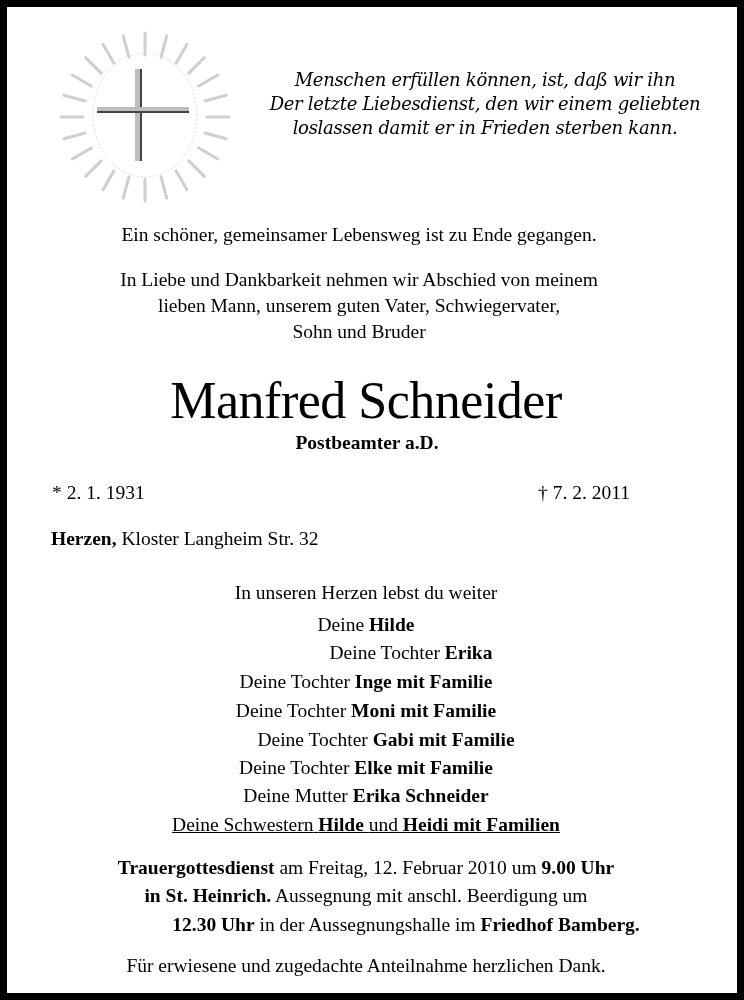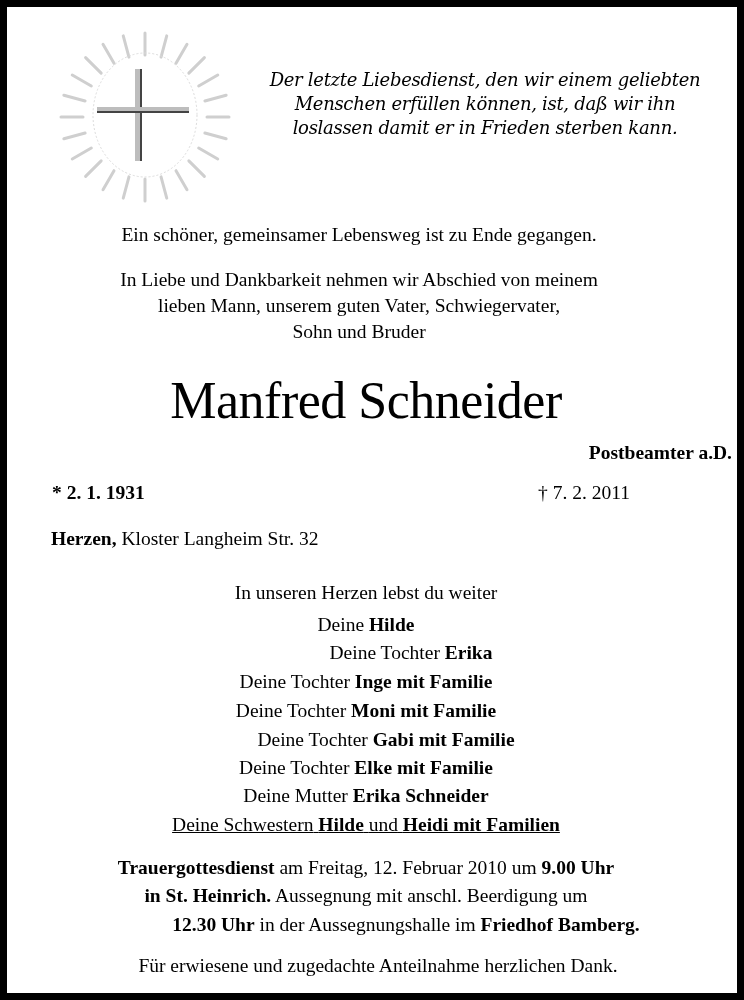--- a/index.html
+++ b/index.html
@@ -63,35 +63,35 @@
       </g>
     </g>
     <ellipse cx="98" cy="88" rx="52" ry="62" fill="none" stroke="#dcdcdc" stroke-width="1" stroke-dasharray="2,2"></ellipse>
     <rect x="88" y="42" width="6" height="92" fill="#bdbdbd"></rect>
     <rect x="93" y="42" width="2" height="92" fill="#444"></rect>
     <rect x="50" y="80" width="92" height="5" fill="#bdbdbd"></rect>
     <rect x="50" y="84" width="92" height="2" fill="#444"></rect>
   </svg>
 
   <div class="quote" style="top:61px;">
+    <div>Menschen erfüllen können, ist, daß wir ihn</div>
     <div>Der letzte Liebesdienst, den wir einem geliebten</div>
-    <div>Menschen erfüllen können, ist, daß wir ihn</div>
     <div>loslassen damit er in Frieden sterben kann.</div>
   </div>
 
   <div class="line body18" style="top:218px; left:-13px;">Ein schöner, gemeinsamer Lebensweg ist zu Ende gegangen.</div>
 
   <div class="line body18" style="top:263px; left:-13px;">In Liebe und Dankbarkeit nehmen wir Abschied von meinem</div>
   <div class="line body18" style="top:289px; left:-13px;">lieben Mann, unserem guten Vater, Schwiegervater,</div>
   <div class="line body18" style="top:315px; left:-13px;">Sohn und Bruder</div>
 
   <div class="line name" style="top:368px; left:-6px;">Manfred Schneider</div>
-  <div class="line body18 b" style="top:436px; left:-5px;text-align:right;">Postbeamter a.D.</div>
+  <div class="line body18 b" style="top:426px; left:-5px;">Postbeamter a.D.</div>
 
-  <div style="position:absolute; left:45px; top:475px; font-size:19.5px; white-space:nowrap;font-weight:bold;">* 2. 1. 1931</div>
+  <div style="position:absolute; left:45px; top:475px; font-size:19.5px; white-space:nowrap;">* 2. 1. 1931</div>
   <div style="position:absolute; left:531px; top:475px; font-size:19.5px; white-space:nowrap;">† 7. 2. 2011</div>
 
   <div style="position:absolute; left:44px; top:521px; font-size:19.5px; white-space:nowrap;">
     <span class="b">Herzen,</span>
     <span>Kloster Langheim Str. 32</span>
   </div>
 
   <div class="line body18" style="top:576px; left:-6px;">In unseren Herzen lebst du weiter</div>
 
   <div>
@@ -126,14 +126,14 @@
       <span class="b">Trauergottesdienst</span> <span>am Freitag, 12. Februar 2010 um</span> <span class="b">9.00 Uhr</span>
     </div>
     <div class="line body18" style="top:879px; left:-6px;">
       <span class="b">in St. Heinrich.</span> <span>Aussegnung mit anschl. Beerdigung um</span>
     </div>
     <div class="line body18" style="top:908px; left:-6px;padding-left:40px;">
       <span class="b">12.30 Uhr</span> <span>in der Aussegnungshalle im</span> <span class="b">Friedhof Bamberg.</span>
     </div>
   </div>
 
-  <div class="line body18" style="top:949px; left:-6px;padding-left:12px;">Für erwiesene und zugedachte Anteilnahme herzlichen Dank.</div>
+  <div class="line body18" style="top:949px; left:-6px;">Für erwiesene und zugedachte Anteilnahme herzlichen Dank.</div>
 </div>
 
 </body></html>

